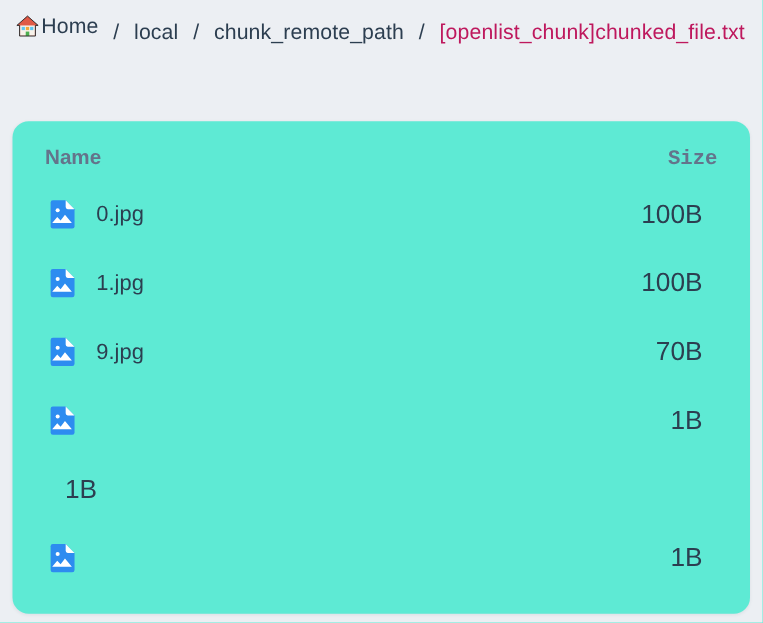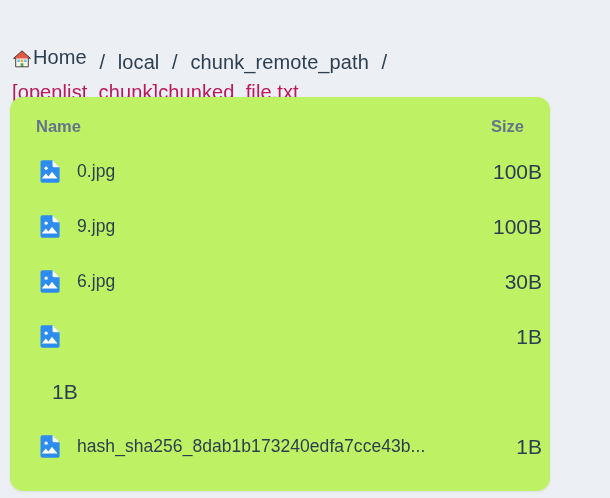--- a/index.html
+++ b/index.html
@@ -10,26 +10,25 @@
     width: 610px;
     height: 498px;
     background: #eceff3;
     font-family: "Liberation Sans", sans-serif;
     overflow: hidden;
   }
 
   
   .breadcrumb {
     padding: 6px 12px 0 12px;
-    font-size: 20px;
+    font-size: 17px;
     color: #2c3e50;
     line-height: 30px;
     letter-spacing: 0.1px;
     word-break: break-all;
-    margin-top: 36px;
   }
   .crumb {
     color: #2c3e50;
     text-decoration: none;
     white-space: nowrap;
   }
   .crumb-home {
     display: inline-flex;
     align-items: center;
     gap: 0px;
@@ -48,47 +47,47 @@
   }
   .crumb-last {
     color: #be185d;
   }
 
   
   .card {
     position: absolute;
     left: 10px;
     top: 97px;
-    width: 540px;
+    width: 590px;
     height: 394px;
-    background: #bef264;
+    background: #5eead4;
     border-radius: 13px;
     box-shadow: 0 1px 3px rgba(16, 32, 60, 0.07);
     overflow: hidden;
   }
 
   .table-head {
     display: flex;
     align-items: center;
     padding: 20px 26px 8px 26px;
     font-size: 16.5px;
     font-weight: bold;
     color: #64748b;
   }
   .th-name { flex: 1 1 auto; }
-  .th-size { flex: 0 0 auto; text-align: left; }
+  .th-size { flex: 0 0 auto; text-align: left; font-family: Liberation Mono, monospace; }
 
   .rows {
     padding: 0 0 0 0;
   }
   .row {
     display: flex;
     align-items: center;
     height: 55px;
-    padding: 0 8px 0 26px;
+    padding: 0 38px 0 26px;
     box-sizing: border-box;
     cursor: pointer;
   }
   .row-name {
     display: flex;
     align-items: center;
     flex: 1 1 auto;
     min-width: 0;
   }
   .file-icon {
@@ -165,36 +164,36 @@
     </div>
 
     <div class="row">
       <div class="row-name">
         <svg class="file-icon" viewBox="0 0 24 24" xmlns="http://www.w3.org/2000/svg">
           <path d="M4 3.6a1.6 1.6 0 0 1 1.6-1.6h9.1L21 8.3v12.1a1.6 1.6 0 0 1-1.6 1.6H5.6A1.6 1.6 0 0 1 4 20.4z" fill="#2d8cf0"></path>
           <path d="M14.7 2 21 8.3h-4.8a1.5 1.5 0 0 1-1.5-1.5z" fill="#ffffff"></path>
           <circle cx="9" cy="9.1" r="1.45" fill="#ffffff"></circle>
           <path d="M5.1 18.2l3.6-4.4 2.4 2.6 3.1-4.1 4.9 5.9z" fill="#ffffff"></path>
         </svg>
+        <span class="fname">1.jpg</span>
+      </div>
+      <div class="fsize">100B</div>
+    </div>
+
+    <div class="row">
+      <div class="row-name">
+        <svg class="file-icon" viewBox="0 0 24 24" xmlns="http://www.w3.org/2000/svg">
+          <path d="M4 3.6a1.6 1.6 0 0 1 1.6-1.6h9.1L21 8.3v12.1a1.6 1.6 0 0 1-1.6 1.6H5.6A1.6 1.6 0 0 1 4 20.4z" fill="#2d8cf0"></path>
+          <path d="M14.7 2 21 8.3h-4.8a1.5 1.5 0 0 1-1.5-1.5z" fill="#ffffff"></path>
+          <circle cx="9" cy="9.1" r="1.45" fill="#ffffff"></circle>
+          <path d="M5.1 18.2l3.6-4.4 2.4 2.6 3.1-4.1 4.9 5.9z" fill="#ffffff"></path>
+        </svg>
         <span class="fname">9.jpg</span>
       </div>
-      <div class="fsize">100B</div>
-    </div>
-
-    <div class="row">
-      <div class="row-name">
-        <svg class="file-icon" viewBox="0 0 24 24" xmlns="http://www.w3.org/2000/svg">
-          <path d="M4 3.6a1.6 1.6 0 0 1 1.6-1.6h9.1L21 8.3v12.1a1.6 1.6 0 0 1-1.6 1.6H5.6A1.6 1.6 0 0 1 4 20.4z" fill="#2d8cf0"></path>
-          <path d="M14.7 2 21 8.3h-4.8a1.5 1.5 0 0 1-1.5-1.5z" fill="#ffffff"></path>
-          <circle cx="9" cy="9.1" r="1.45" fill="#ffffff"></circle>
-          <path d="M5.1 18.2l3.6-4.4 2.4 2.6 3.1-4.1 4.9 5.9z" fill="#ffffff"></path>
-        </svg>
-        <span class="fname">6.jpg</span>
-      </div>
-      <div class="fsize">30B</div>
+      <div class="fsize">70B</div>
     </div>
 
     <div class="row">
       <div class="row-name">
         <svg class="file-icon" viewBox="0 0 24 24" xmlns="http://www.w3.org/2000/svg">
           <path d="M4 3.6a1.6 1.6 0 0 1 1.6-1.6h9.1L21 8.3v12.1a1.6 1.6 0 0 1-1.6 1.6H5.6A1.6 1.6 0 0 1 4 20.4z" fill="#2d8cf0"></path>
           <path d="M14.7 2 21 8.3h-4.8a1.5 1.5 0 0 1-1.5-1.5z" fill="#ffffff"></path>
           <circle cx="9" cy="9.1" r="1.45" fill="#ffffff"></circle>
           <path d="M5.1 18.2l3.6-4.4 2.4 2.6 3.1-4.1 4.9 5.9z" fill="#ffffff"></path>
         </svg>
@@ -207,19 +206,18 @@
     </div>
 
     <div class="row">
       <div class="row-name">
         <svg class="file-icon" viewBox="0 0 24 24" xmlns="http://www.w3.org/2000/svg">
           <path d="M4 3.6a1.6 1.6 0 0 1 1.6-1.6h9.1L21 8.3v12.1a1.6 1.6 0 0 1-1.6 1.6H5.6A1.6 1.6 0 0 1 4 20.4z" fill="#2d8cf0"></path>
           <path d="M14.7 2 21 8.3h-4.8a1.5 1.5 0 0 1-1.5-1.5z" fill="#ffffff"></path>
           <circle cx="9" cy="9.1" r="1.45" fill="#ffffff"></circle>
           <path d="M5.1 18.2l3.6-4.4 2.4 2.6 3.1-4.1 4.9 5.9z" fill="#ffffff"></path>
         </svg>
-        <span class="fname">hash_sha256_8dab1b173240edfa7cce43b...</span>
       </div>
       <div class="fsize">1B</div>
     </div>
 
   </div>
 </div>
 
 </body></html>

